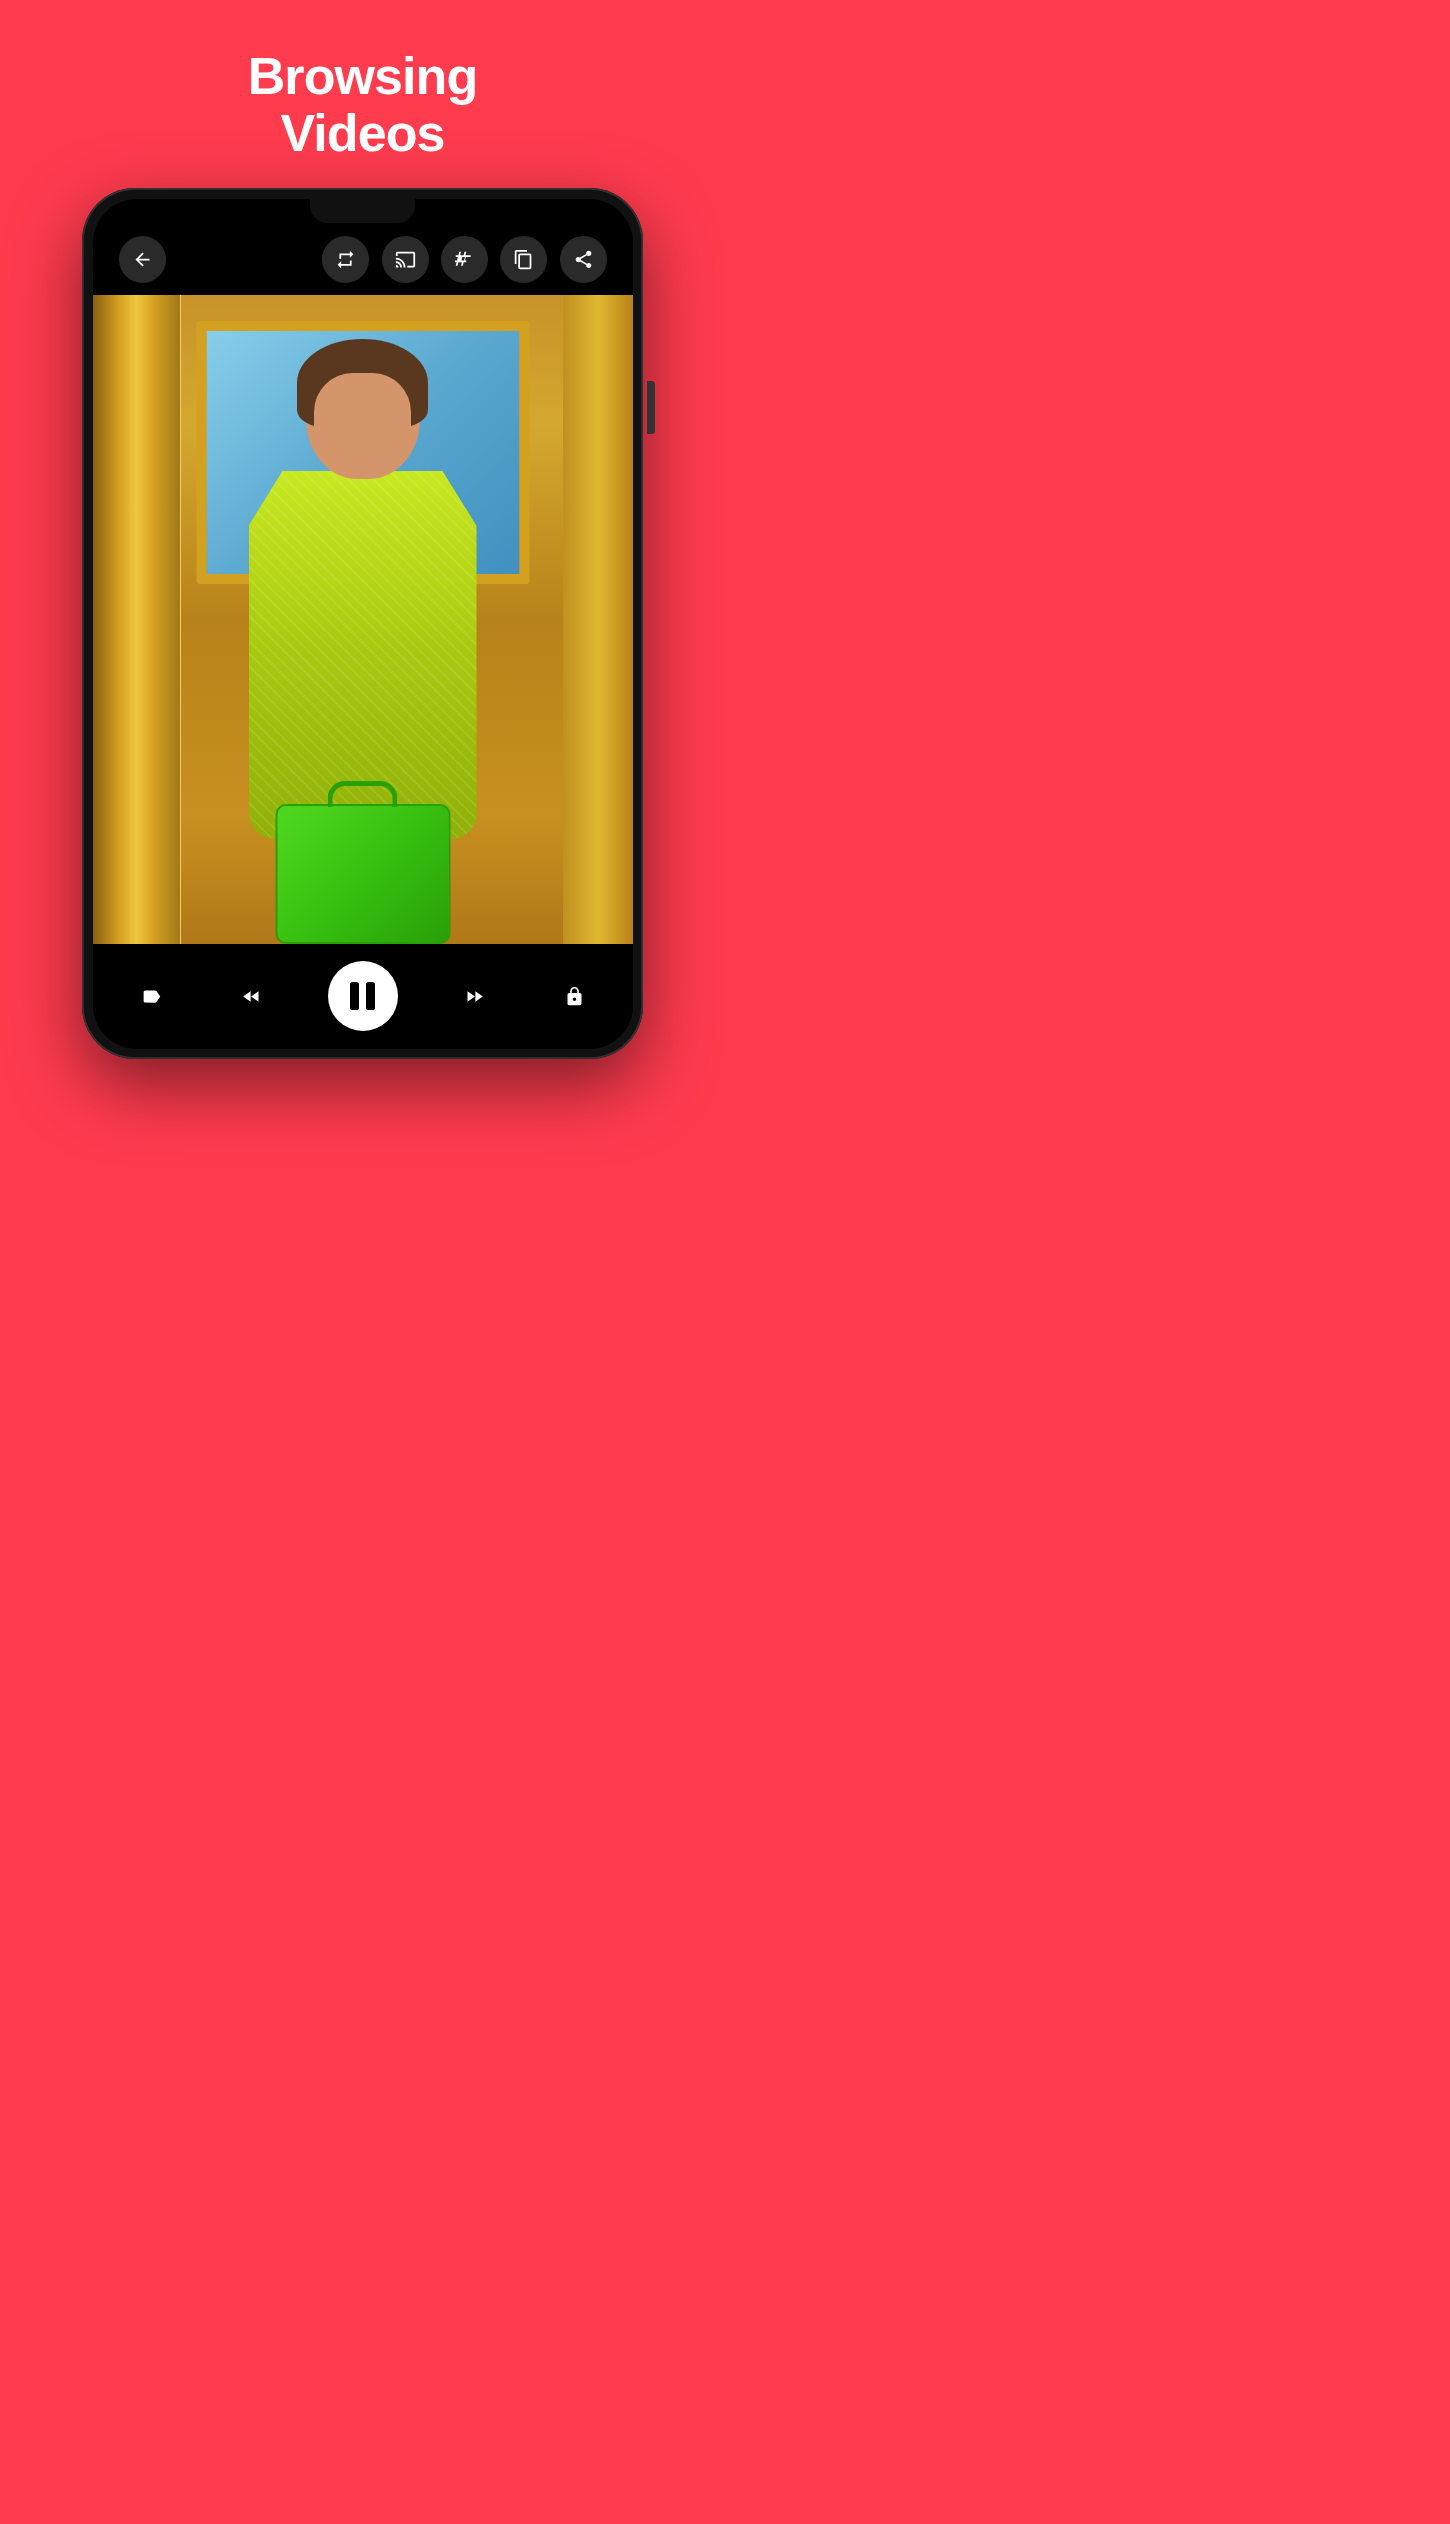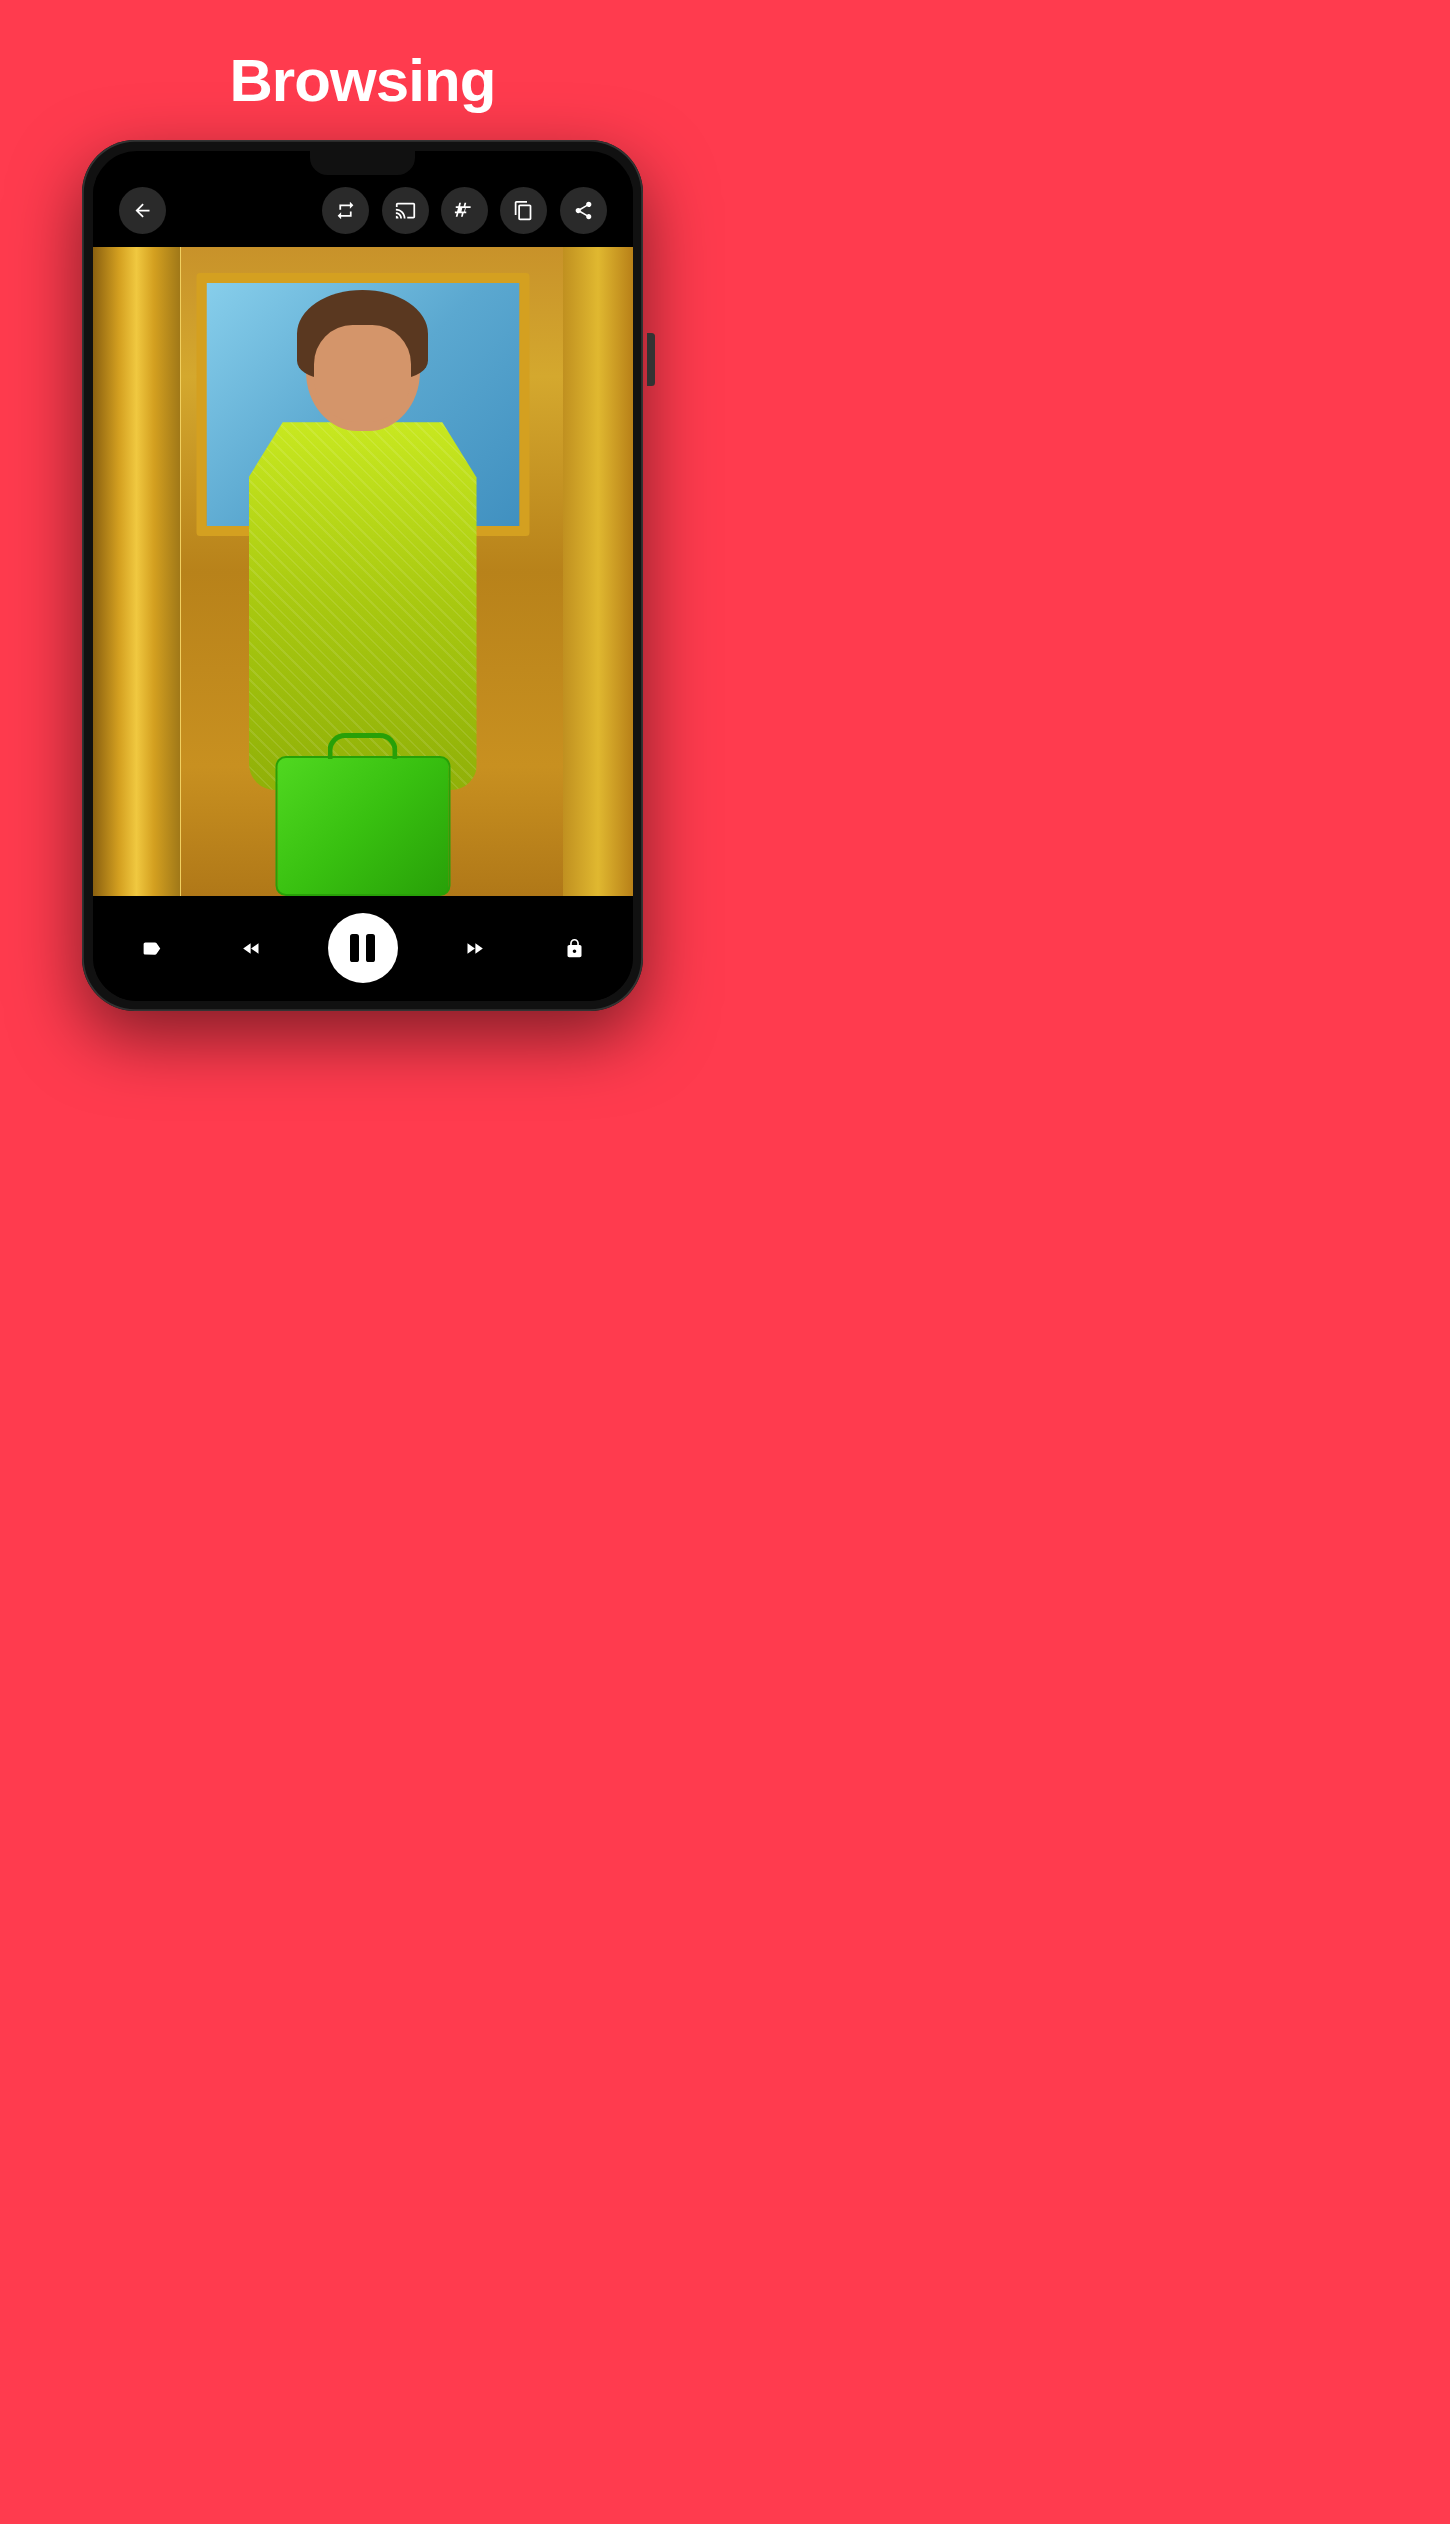--- a/index.html
+++ b/index.html
@@ -18,21 +18,21 @@
 
     .header-text {
       text-align: center;
       padding-top: 48px;
       padding-bottom: 26px;
       z-index: 2;
     }
 
     .header-text h1 {
       color: white;
-      font-size: 60px;
+      font-size: 52px;
       font-weight: 900;
       line-height: 1.1;
       letter-spacing: -0.9px;
     }
 
     
     .phone-shell {
       width: 561px;
       background: #111;
       border-radius: 53px;
@@ -298,20 +298,21 @@
       height: 53px;
       background: #333;
       border-radius: 0 3.5px 3.5px 0;
     }
   </style>
 </head>
 <body>
 
 <div class="header-text">
   <h1>Browsing</h1>
+  <h1>Videos</h1>
 </div>
 
 <div class="phone-shell">
   <div class="side-btn"></div>
   <div class="phone-inner">
 
     <div class="notch"></div>
 
     <div class="top-bar">
       <div class="icon-btn">

